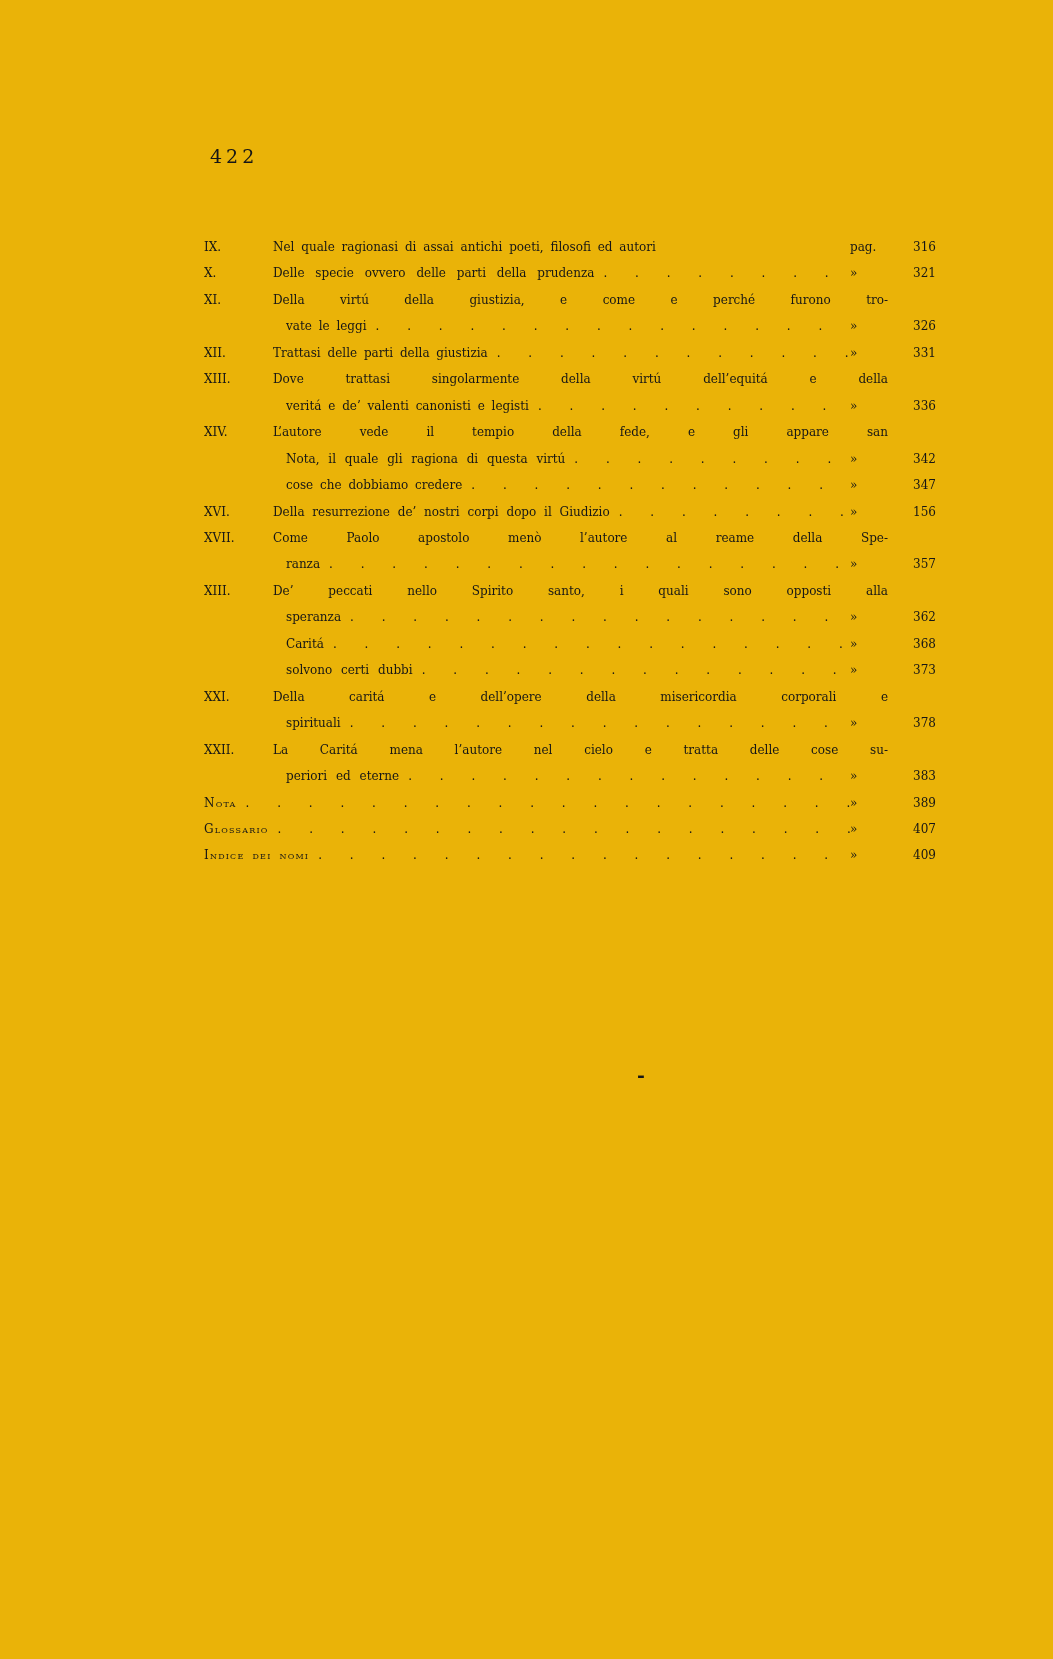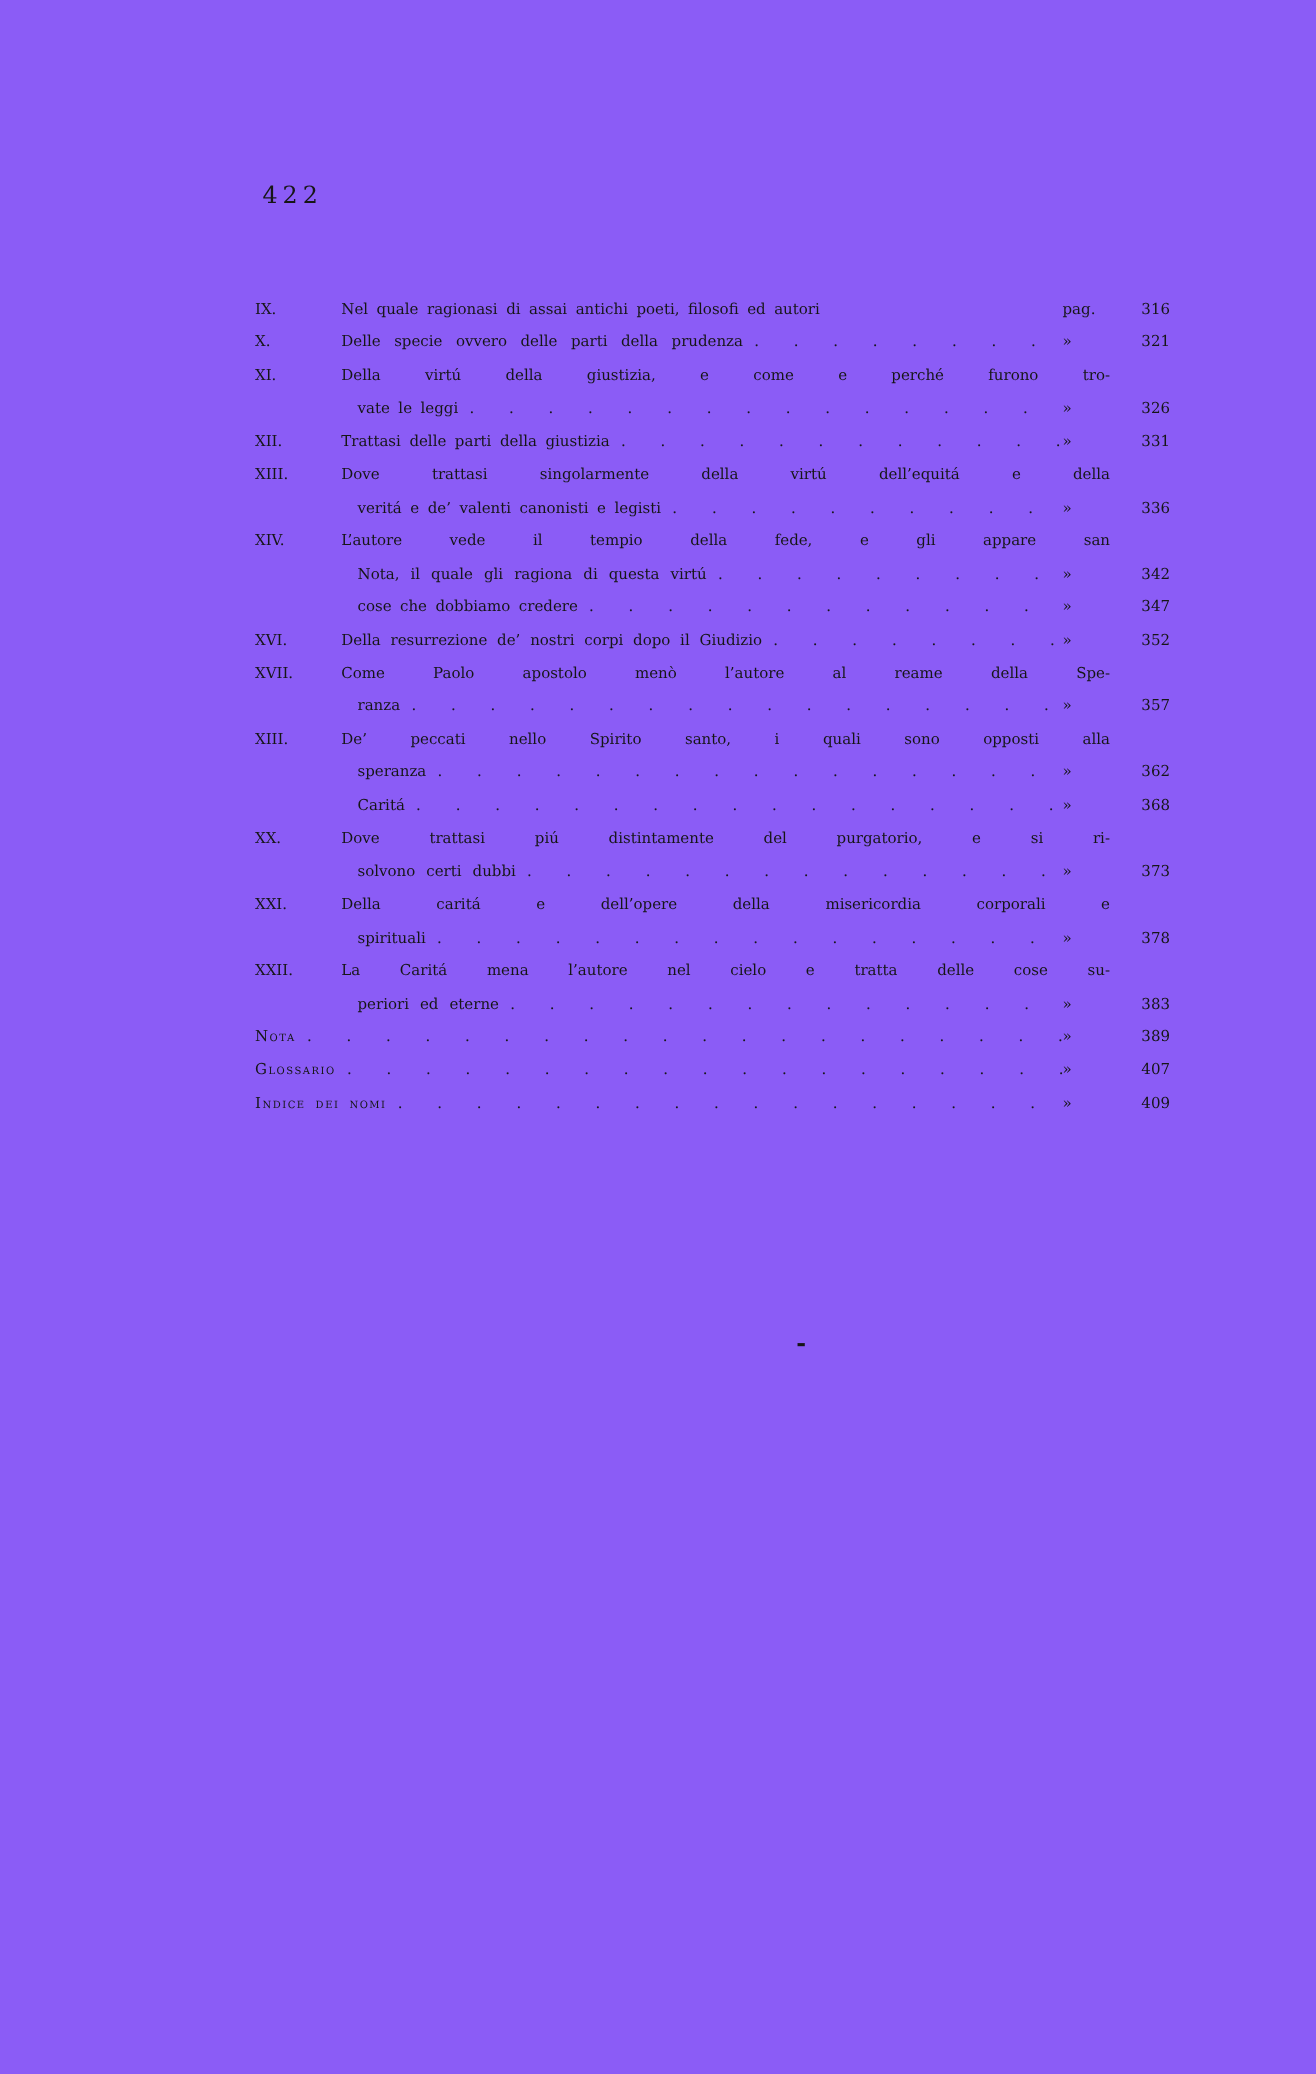--- a/index.html
+++ b/index.html
@@ -4,21 +4,21 @@
 <style>
   html, body { margin: 0; padding: 0; }
   body {
     width: 1053px; height: 1659px;
     background: #ffffff;
     font-family: "DejaVu Serif", "Liberation Serif", serif;
     color: #161616;
     position: relative;
     overflow: hidden;
   }
-  .page { position: absolute; inset: 0; background: #8b5cf6; }
+  .page { position: absolute; inset: 0; background: #eab308; }
 
   
   .header { position: absolute; left: 208px; width: 732px; top: 143px; height: 27px; }
   .folio {
     position: absolute; left: 2px; top: 2px;
     font-size: 19px; letter-spacing: 4px;
   }
   .header-title {
     position: absolute; left: 0; right: 0; top: 3px;
     text-align: center;
@@ -145,21 +145,21 @@
         <span class="pg">347</span>
       </div>
     </div>
 
     <div class="entry">
       <div class="row">
         <span class="num">XVI.</span>
         <span class="txt" style="word-spacing:4px;">Della resurrezione de’ nostri corpi dopo il Giudizio</span>
         <span class="leader"><span class="dots-str">. . . . . . . . . . . . . . . . . . . . . . . . . .</span></span>
         <span class="ref">»</span>
-        <span class="pg">352</span>
+        <span class="pg">156</span>
       </div>
     </div>
 
     <div class="entry">
       <div class="row">
         <span class="num">XVII.</span>
         <div class="fill">Come Paolo apostolo menò l’autore al reame della Spe-</div>
       </div>
       <div class="row">
         <span class="num"></span>
@@ -188,24 +188,20 @@
       <div class="row">
         <span class="num"></span>
         <span class="txt cont">Caritá</span>
         <span class="leader"><span class="dots-str">. . . . . . . . . . . . . . . . . . . . . . . . . .</span></span>
         <span class="ref">»</span>
         <span class="pg">368</span>
       </div>
     </div>
 
     <div class="entry">
-      <div class="row">
-        <span class="num">XX.</span>
-        <div class="fill">Dove trattasi piú distintamente del purgatorio, e si ri-</div>
-      </div>
       <div class="row">
         <span class="num"></span>
         <span class="txt cont" style="word-spacing:5px;">solvono certi dubbi</span>
         <span class="leader"><span class="dots-str">. . . . . . . . . . . . . . . . . . . . . . . . . .</span></span>
         <span class="ref">»</span>
         <span class="pg">373</span>
       </div>
     </div>
 
     <div class="entry">

